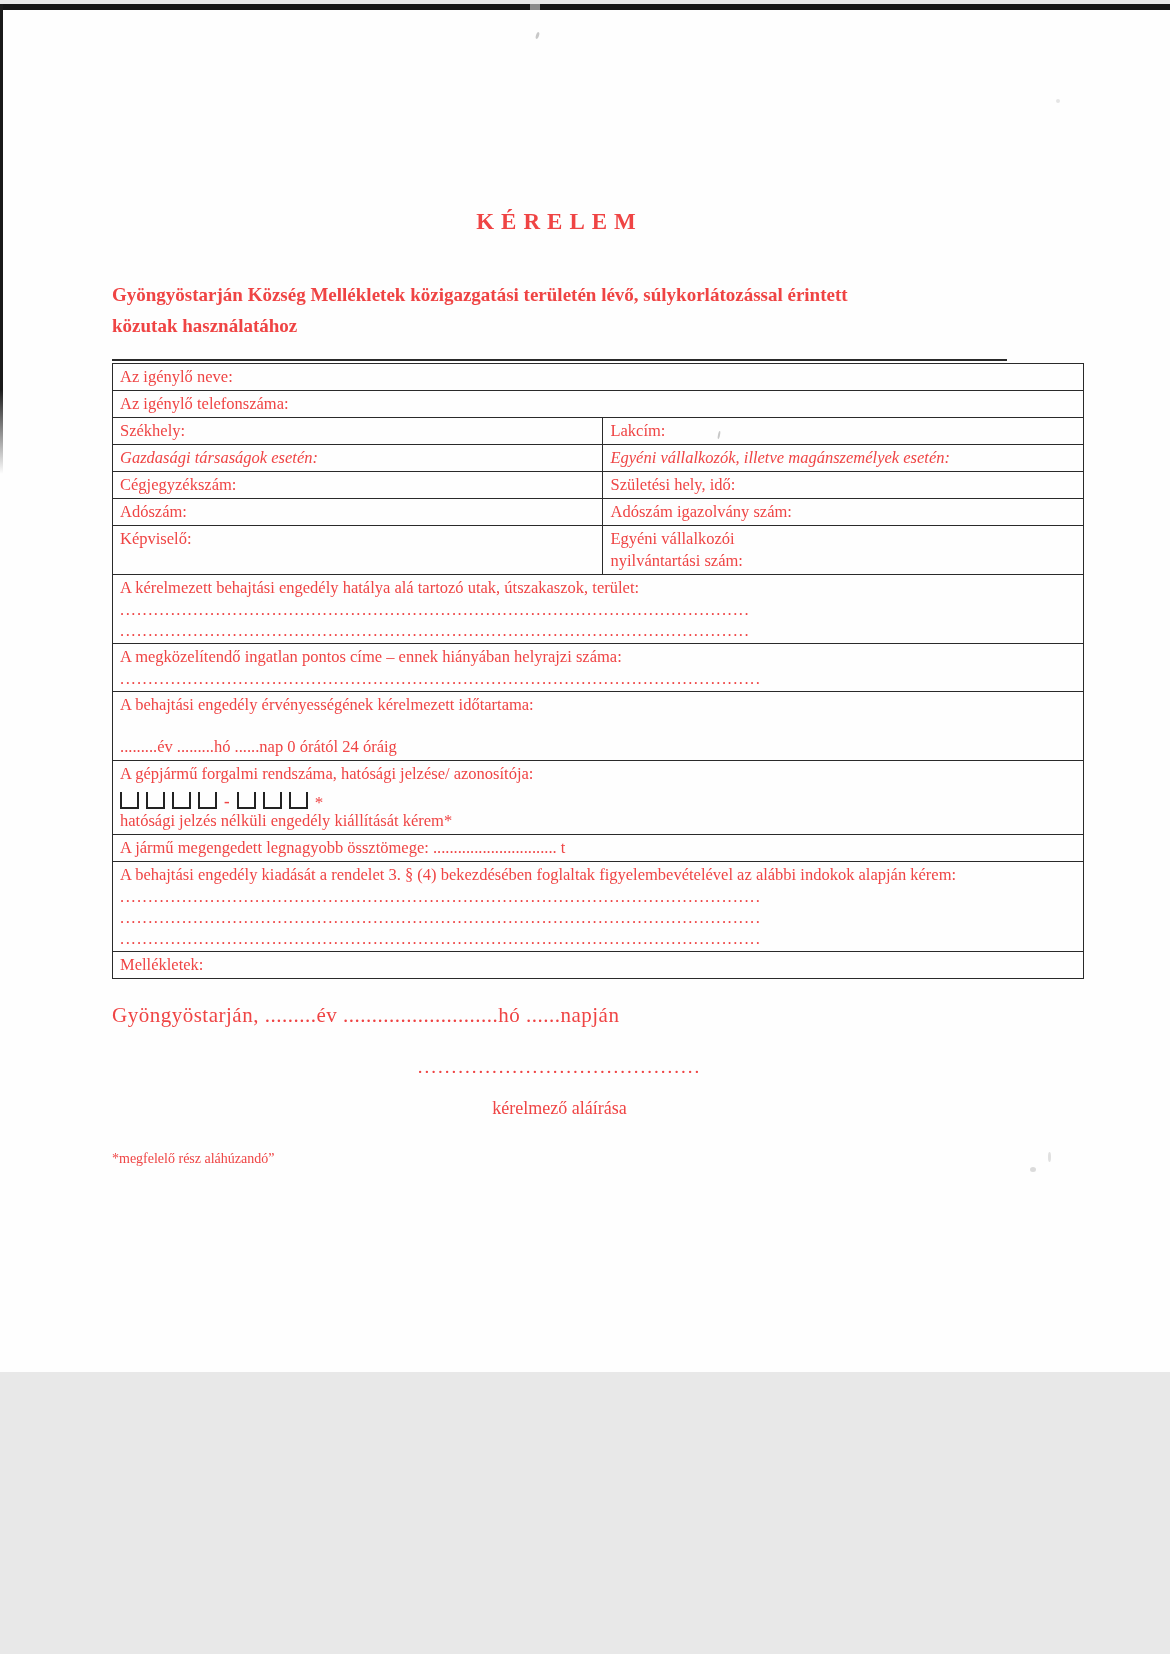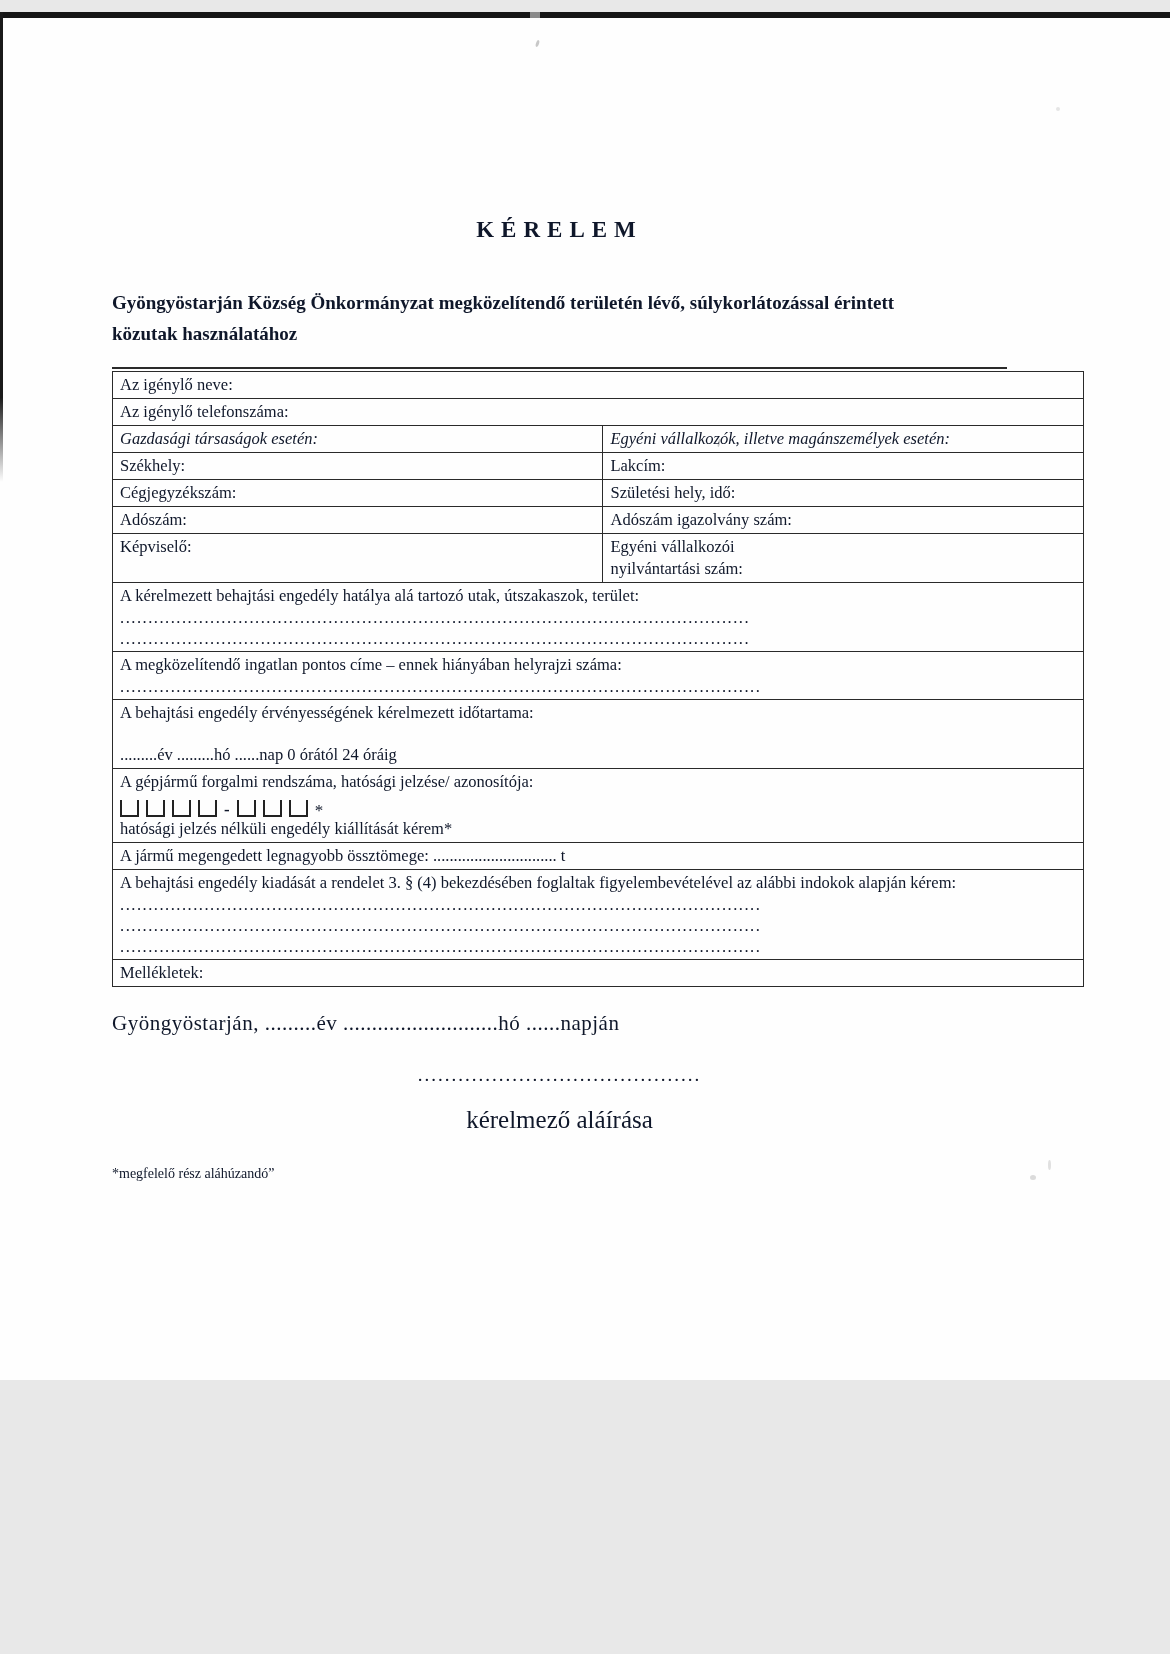--- a/index.html
+++ b/index.html
@@ -1,22 +1,22 @@
 <!DOCTYPE html>
 <html><head>
 <meta charset="utf-8">
 <style>
   html,body { margin:0; padding:0; background:#e8e8e8; }
   .page {
     position:relative;
     width:1170px; height:1368px;
-    margin:12px auto;
+    margin:4px auto;
     background:#fefefe;
     font-family:"Liberation Serif","DejaVu Serif",serif;
-    color:#0f172a;
+    color:#ef4444;
     overflow:hidden;
   }
   
   .topbar { position:absolute; top:0; left:0; width:1170px; height:6px; background:#161616; }
   .topbar::after { content:""; position:absolute; left:530px; top:0; width:10px; height:6px; background:#fefefe; opacity:.5; }
   .leftedge { position:absolute; top:0; left:0; width:3px; height:470px;
               background:linear-gradient(#1a1a1a 82%, rgba(26,26,26,0)); }
   .speck { position:absolute; background:#9a9a9a; border-radius:50%; opacity:.55; }
   .s1 { left:536px; top:28px; width:3px; height:7px; transform:rotate(18deg); }
   .s2 { left:718px; top:427px; width:2px; height:8px; transform:rotate(12deg); }
@@ -69,60 +69,60 @@
   .pbox {
     display:inline-block; width:15px; height:15px;
     border:2.2px solid #222; border-top:none;
   }
   .psep { font-size:17px; line-height:15px; font-weight:bold; }
   .pstar { font-size:17px; line-height:13px; }
 
   .dateline { font-size:21px; margin-top:24px; letter-spacing:.5px; }
   .sigdots  { text-align:center; font-size:19px; letter-spacing:2px; margin-top:28px;
               overflow:hidden; white-space:nowrap; }
-  .sigcap   { text-align:center; font-size:25px; margin-top:20px; }
+  .sigcap   { text-align:center; font-size:18px; margin-top:20px; }
   .note     { font-size:14px; margin-top:32px; }
 </style>
 </head>
 <body>
 
 <div class="page">
 
   <div class="topbar"></div>
   <div class="leftedge"></div>
   <div class="speck s1"></div>
   <div class="speck s2"></div>
   <div class="speck s3"></div>
   <div class="speck s4"></div>
   <div class="speck s5"></div>
 
   <div class="content">
 
     <div class="title">KÉRELEM</div>
 
     <div class="subtitle">
-      <span>Gyöngyöstarján Község Önkormányzat megközelítendő területén lévő, súlykorlátozással érintett</span>
+      <span>Gyöngyöstarján Község Mellékletek közigazgatási területén lévő, súlykorlátozással érintett</span>
       <span class="u2row">közutak használatához</span>
     </div>
 
     <table class="form">
       <tbody>
           <tr>
         <td colspan="2" class="h26">Az igénylő neve:</td>
       </tr>
       <tr>
         <td colspan="2" class="h26">Az igénylő telefonszáma:</td>
       </tr>
       <tr>
+        <td class="lcol h26">Székhely:</td>
+        <td class="h26">Lakcím:</td>
+      </tr>
+      <tr>
         <td class="lcol it h26">Gazdasági társaságok esetén:</td>
         <td class="it h26">Egyéni vállalkozók, illetve magánszemélyek esetén:</td>
-      </tr>
-      <tr>
-        <td class="lcol h26">Székhely:</td>
-        <td class="h26">Lakcím:</td>
       </tr>
       <tr>
         <td class="lcol h26">Cégjegyzékszám:</td>
         <td class="h26">Születési hely, idő:</td>
       </tr>
       <tr>
         <td class="lcol h26">Adószám:</td>
         <td class="h26">Adószám igazolvány szám:</td>
       </tr>
       <tr>

